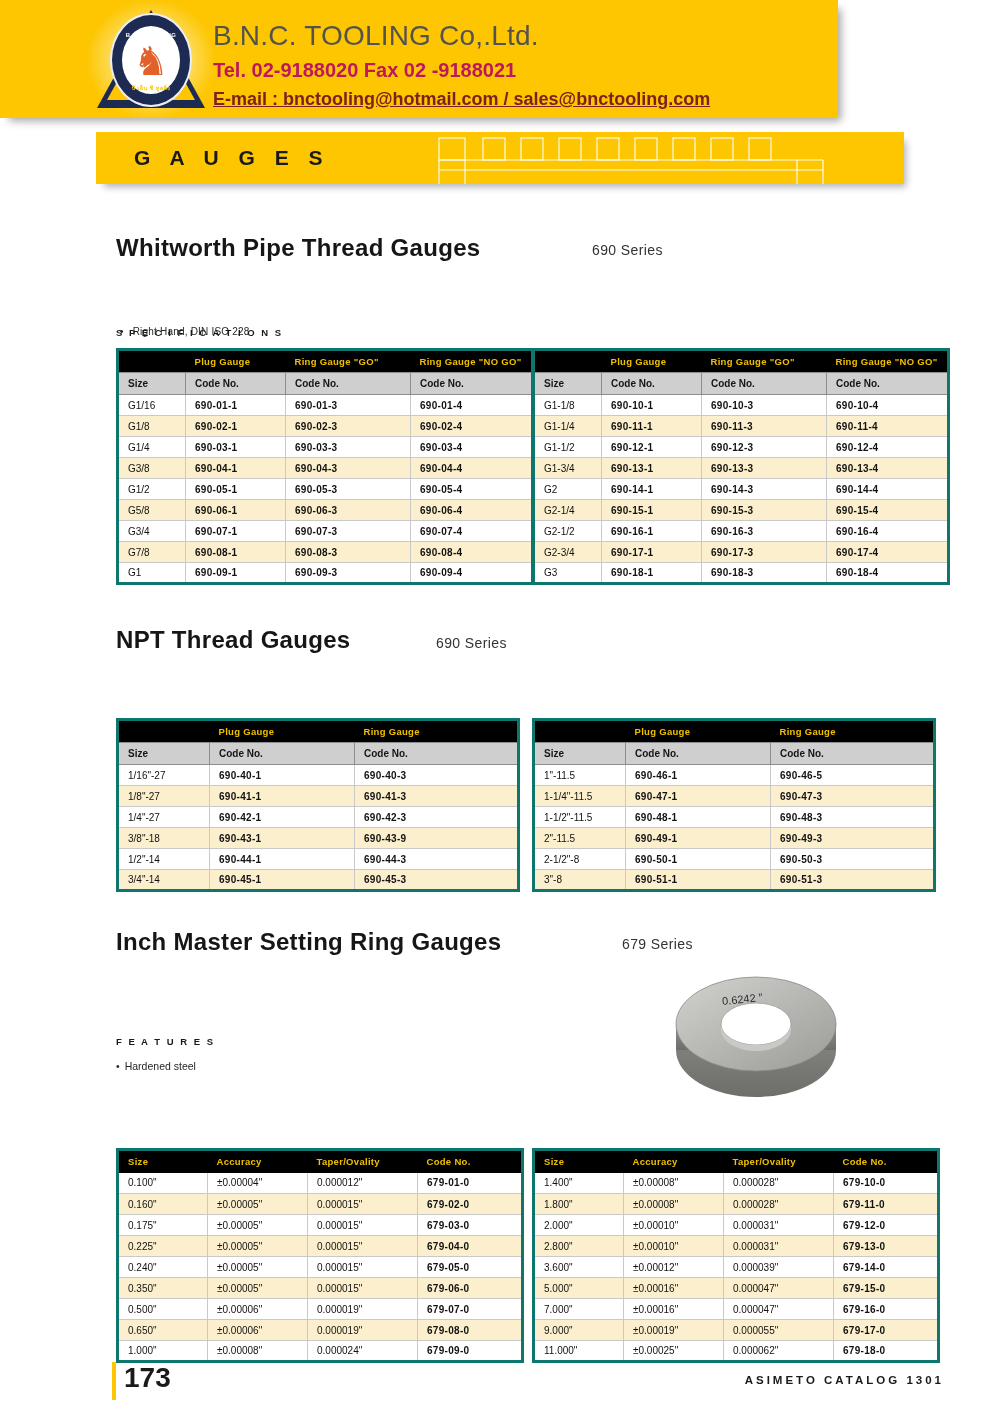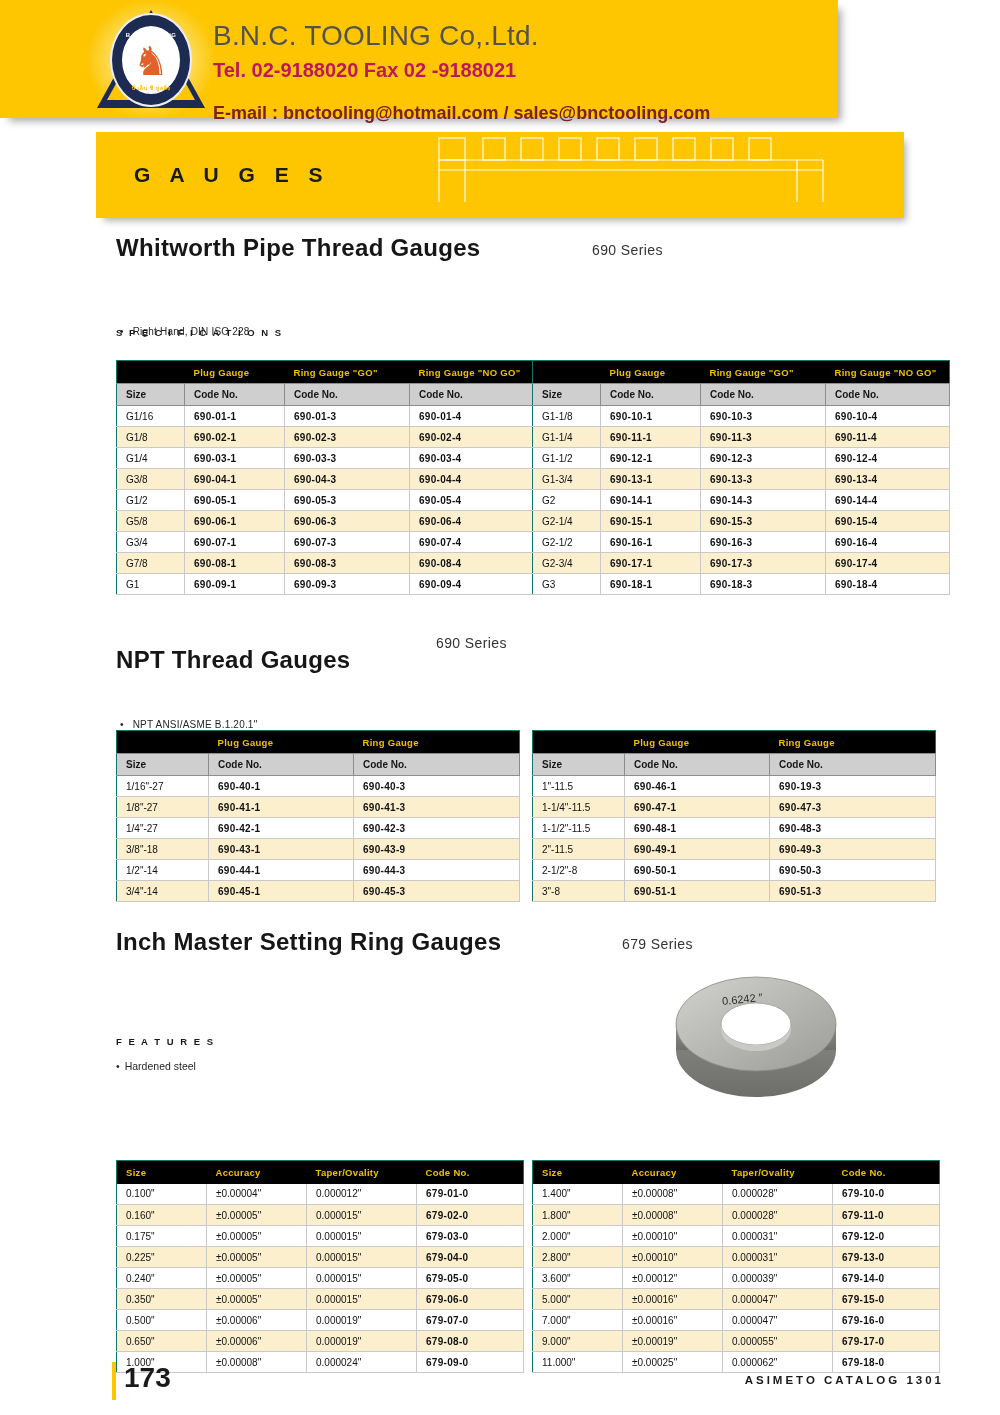--- a/index.html
+++ b/index.html
@@ -64,26 +64,26 @@
   .company-name {
     font-size: 28px; font-weight: normal; letter-spacing: .2px;
     color: #54524e; line-height: 1.15;
   }
   .company-tel {
     font-size: 20px; font-weight: bold; color: #be185d;
     margin-top: 6px; line-height: 1.2;
   }
   .company-mail {
     font-size: 18px; font-weight: bold; color: #7c2020;
-    margin-top: 21px; line-height: 1.2;
+    margin-top: 7px; line-height: 1.2; text-decoration: underline;
   }
 
   
   .gauges-band {
-    position: absolute; left: 96px; top: 132px; width: 808px; height: 86px;
+    position: absolute; left: 96px; top: 132px; width: 808px; height: 52px;
     background: #fdc600;
     box-shadow: 5px 6px 7px -3px rgba(0,0,0,0.3);
     overflow: hidden;
   }
   .gauges-label {
     position: absolute; left: 38px; top: 50%; transform: translateY(-50%);
     font-size: 21px; font-weight: bold; letter-spacing: 7px; color: #1a1a1a;
   }
   .gauges-art { position: absolute; left: 335px; top: 0; width: 420px; height: 70px; }
 
@@ -103,22 +103,21 @@
     position: absolute; font-size: 9.5px; font-weight: bold;
     letter-spacing: 2px; color: #1a1a1a; text-align: center;
   }
   .feat-item { position: absolute; font-size: 10.5px; color: #262626; }
   .feat-item::before { content: "\2022"; margin-right: 5px; }
 
   
   .tbl {
     position: absolute; border-collapse: collapse;
     font-size: 10px; color: #111;
-    border: 1px solid #0f766e;
-    margin-top: 12px;
+    border: 3px solid #0f766e;
   }
   .tbl td, .tbl th { padding: 0; }
   .tbl .grp-row th {
     background: #000000; color: #f0c000;
     font-size: 9.5px; font-weight: bold; letter-spacing: .3px;
     height: 23px; text-align: left; padding-left: 9px;
     border: none;
   }
   .tbl .grp-row th.blank { background: #000; }
   .tbl .hdr-row td {
@@ -354,21 +353,21 @@
         </tr>
         <tr>
           <td class="size">G3</td>
           <td class="code">690-18-1</td>
           <td class="code">690-18-3</td>
           <td class="code">690-18-4</td>
         </tr>
       </tbody>
   </table>
 
-  <div class="sec-title" style="left:116px; top:646px;">NPT Thread Gauges</div>
+  <div class="sec-title" style="left:116px; top:626px;">NPT Thread Gauges</div>
   <div class="sec-series" style="left:436px; top:635px;">690 Series</div>
   <div class="bullet-line" style="left:120px; top:687px;">NPT ANSI/ASME B.1.20.1"</div>
 
   <table class="tbl" style="left:116px; top:718px; width:404px;">
     <thead>
       <tr class="grp-row">
         <th class="blank" style="width:92px;"></th>
         <th style="width:145px;">Plug Gauge</th>
         <th>Ring Gauge</th>
       </tr>
@@ -422,21 +421,21 @@
       <tr class="hdr-row">
         <td>Size</td>
         <td>Code No.</td>
         <td>Code No.</td>
       </tr>
     </thead>
     <tbody>
         <tr>
           <td class="size">1"-11.5</td>
           <td class="code">690-46-1</td>
-          <td class="code">690-19-3</td>
+          <td class="code">690-46-5</td>
         </tr>
         <tr>
           <td class="size">1-1/4"-11.5</td>
           <td class="code">690-47-1</td>
           <td class="code">690-47-3</td>
         </tr>
         <tr>
           <td class="size">1-1/2"-11.5</td>
           <td class="code">690-48-1</td>
           <td class="code">690-48-3</td>

